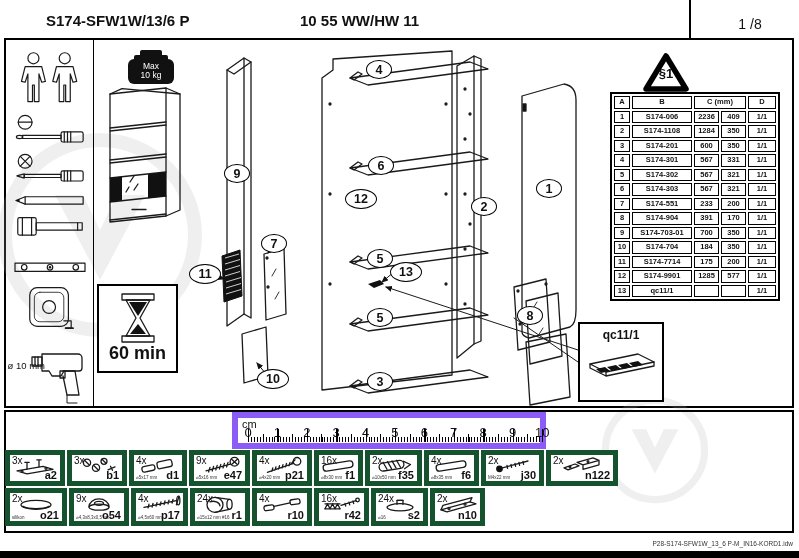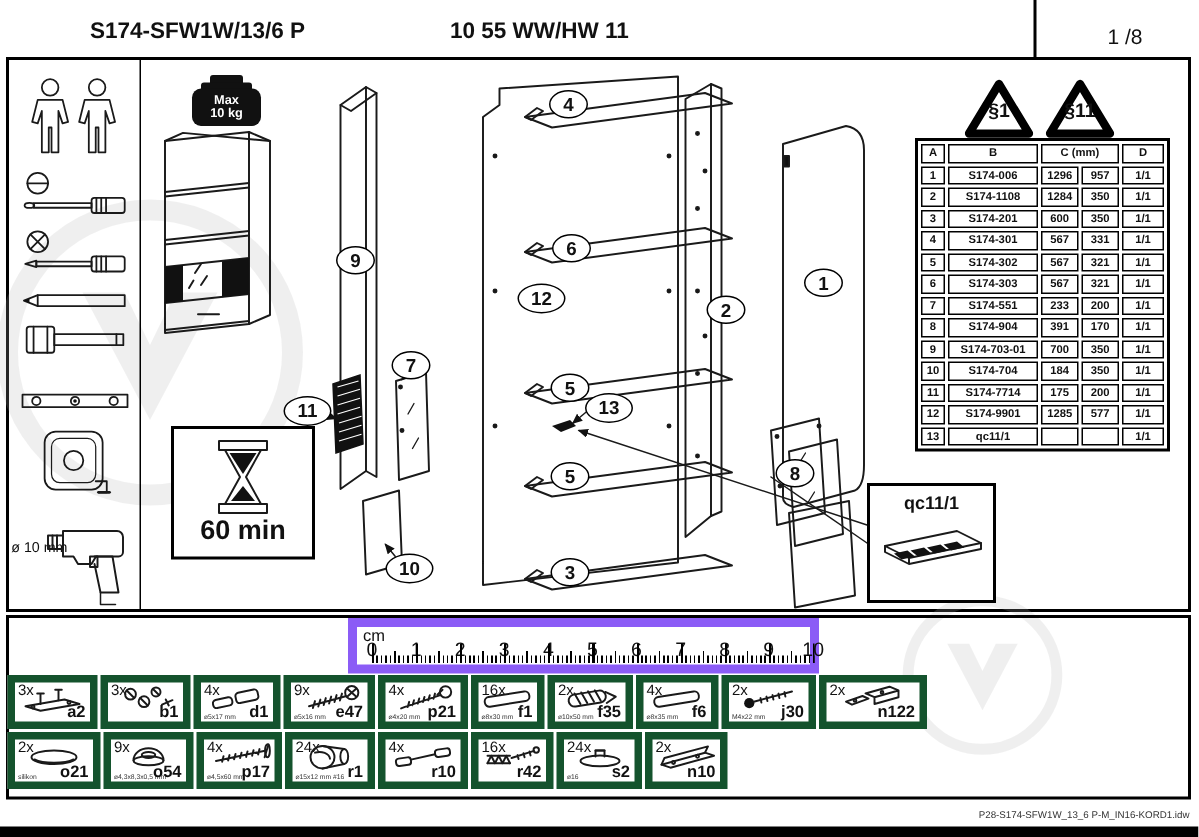--- a/index.html
+++ b/index.html
@@ -159,21 +159,21 @@
       </g>
     <g id="sym-rail">
         <path class="stroke" d="M5,16 L34,8 40,10 11,18 Z"></path>
         <path class="stroke" d="M5,16 L7,11.5 36,3.8 34,8"></path>
         <circle class="stroke" cx="13" cy="14.6" r="1"></circle>
         <circle class="stroke" cx="29" cy="10.4" r="1"></circle>
       </g>
   </defs>
 </svg>
 
-<div class="abs hdr-title" style="left:60px;top:12px;">S174-SFW1W/13/6 P</div>
+<div class="abs hdr-title" style="left:46px;top:12px;">S174-SFW1W/13/6 P</div>
 <div class="abs hdr-title" style="left:300px;top:12px;">10 55 WW/HW 11</div>
 <div class="abs hdr-vline" style="left:689px;top:0;height:38px;"></div>
 <div class="abs" style="left:712px;top:16px;font-size:14px;width:76px;text-align:center;">1 /8</div>
 
 <div class="abs frame" style="left:4px;top:38px;width:790px;height:370px;"></div>
 
 <svg class="abs wm" style="left:-15px;top:120px;" width="230" height="230" viewBox="0 0 230 230">
   <circle cx="115" cy="115" r="95" fill="none" stroke="#b5b5b5" stroke-width="14"></circle>
   <path d="M70,75 L115,160 L160,75 L132,75 L115,110 L98,75 Z" fill="#b5b5b5"></path>
 </svg>
@@ -275,26 +275,26 @@
     <path d="M14,170 L70,164"></path>
   </g>
   <path d="M14,128 L26,126.6 26,150.6 14,152 Z" fill="#111"></path>
   <path d="M52,124.2 L70,122 70,146 52,148.2 Z" fill="#111"></path>
   <g class="stroke" stroke-width=".9">
       <path d="M34,132 l4,-6 M38,140 l4,-6 M30,142 l3,-5"></path>
     </g>
   <path class="stroke" d="M36,159.5 h14" stroke-width="2"></path>
 </svg>
 
-<div class="abs" style="left:128px;top:62px;width:46px;text-align:center;color:#fff;font-weight:bold;font-size:8.5px;line-height:9px;z-index:3;">
+<div class="abs" style="left:128px;top:62px;width:46px;text-align:center;color:#fff;font-weight:normal;font-size:8.5px;line-height:9px;z-index:3;">
   <div>Max</div>
     <div>10 kg</div>
 </div>
 
-<div class="abs timebox" style="left:114px;top:284px;width:96px;height:89px;">
+<div class="abs timebox" style="left:97px;top:284px;width:81px;height:89px;">
   <svg style="margin:6px auto 0" width="42" height="52" viewBox="0 0 42 52">
     <g class="stroke">
       <rect x="5" y="2" width="32" height="6"></rect>
         <rect x="5" y="44" width="32" height="6"></rect>
       <path d="M9,8 h24 l-10,18 10,18 H9 l10,-18 Z"></path>
     </g>
     <path d="M12,10 h18 l-9,14 Z" fill="#111"></path>
     <path d="M21,32 l8,10 H13 Z" fill="#111"></path>
   </svg>
   <div class="tlabel">60 min</div>
@@ -404,26 +404,20 @@
 <div class="callout co-s" style="left:471px;top:197px;">2</div>
 <div class="callout co-s" style="left:536px;top:179px;">1</div>
 <div class="callout co-s" style="left:517px;top:306px;">8</div>
 
 <div class="abs" style="left:643px;top:52px;display:flex;gap:8px;">
   <div style="position:relative;width:46px;height:42px;">
     <svg width="46" height="42" viewBox="0 0 46 42">
       <path d="M23,4 L43,37 L3,37 Z" fill="#fff" stroke="#000" stroke-width="5.5" stroke-linejoin="round"></path>
     </svg>
     <div class="abs" style="left:0;top:14px;width:46px;text-align:center;font-weight:bold;font-size:13px;">§1</div>
-  </div>
-  <div style="position:relative;width:46px;height:42px;">
-    <svg width="46" height="42" viewBox="0 0 46 42">
-      <path d="M23,4 L43,37 L3,37 Z" fill="#fff" stroke="#000" stroke-width="5.5" stroke-linejoin="round"></path>
-    </svg>
-    <div class="abs" style="left:0;top:14px;width:46px;text-align:center;font-weight:bold;font-size:13px;">§11</div>
   </div>
 </div>
 
 <table class="ptable abs" style="left:610px;top:92px;">
   <colgroup>
       <col style="width:16px">
       <col style="width:60px">
       <col style="width:25px">
       <col style="width:25px">
       <col style="width:28px">
@@ -431,22 +425,22 @@
   <tbody>
       <tr>
     <th>A</th>
         <th>B</th>
     <th colspan="2">C (mm)</th>
         <th>D</th>
   </tr>
   <tr>
         <td>1</td>
         <td>S174-006</td>
-        <td>1296</td>
-        <td>957</td>
+        <td>2236</td>
+        <td>409</td>
         <td>1/1</td>
       </tr>
   <tr>
         <td>2</td>
         <td>S174-1108</td>
         <td>1284</td>
         <td>350</td>
         <td>1/1</td>
       </tr>
   <tr>

